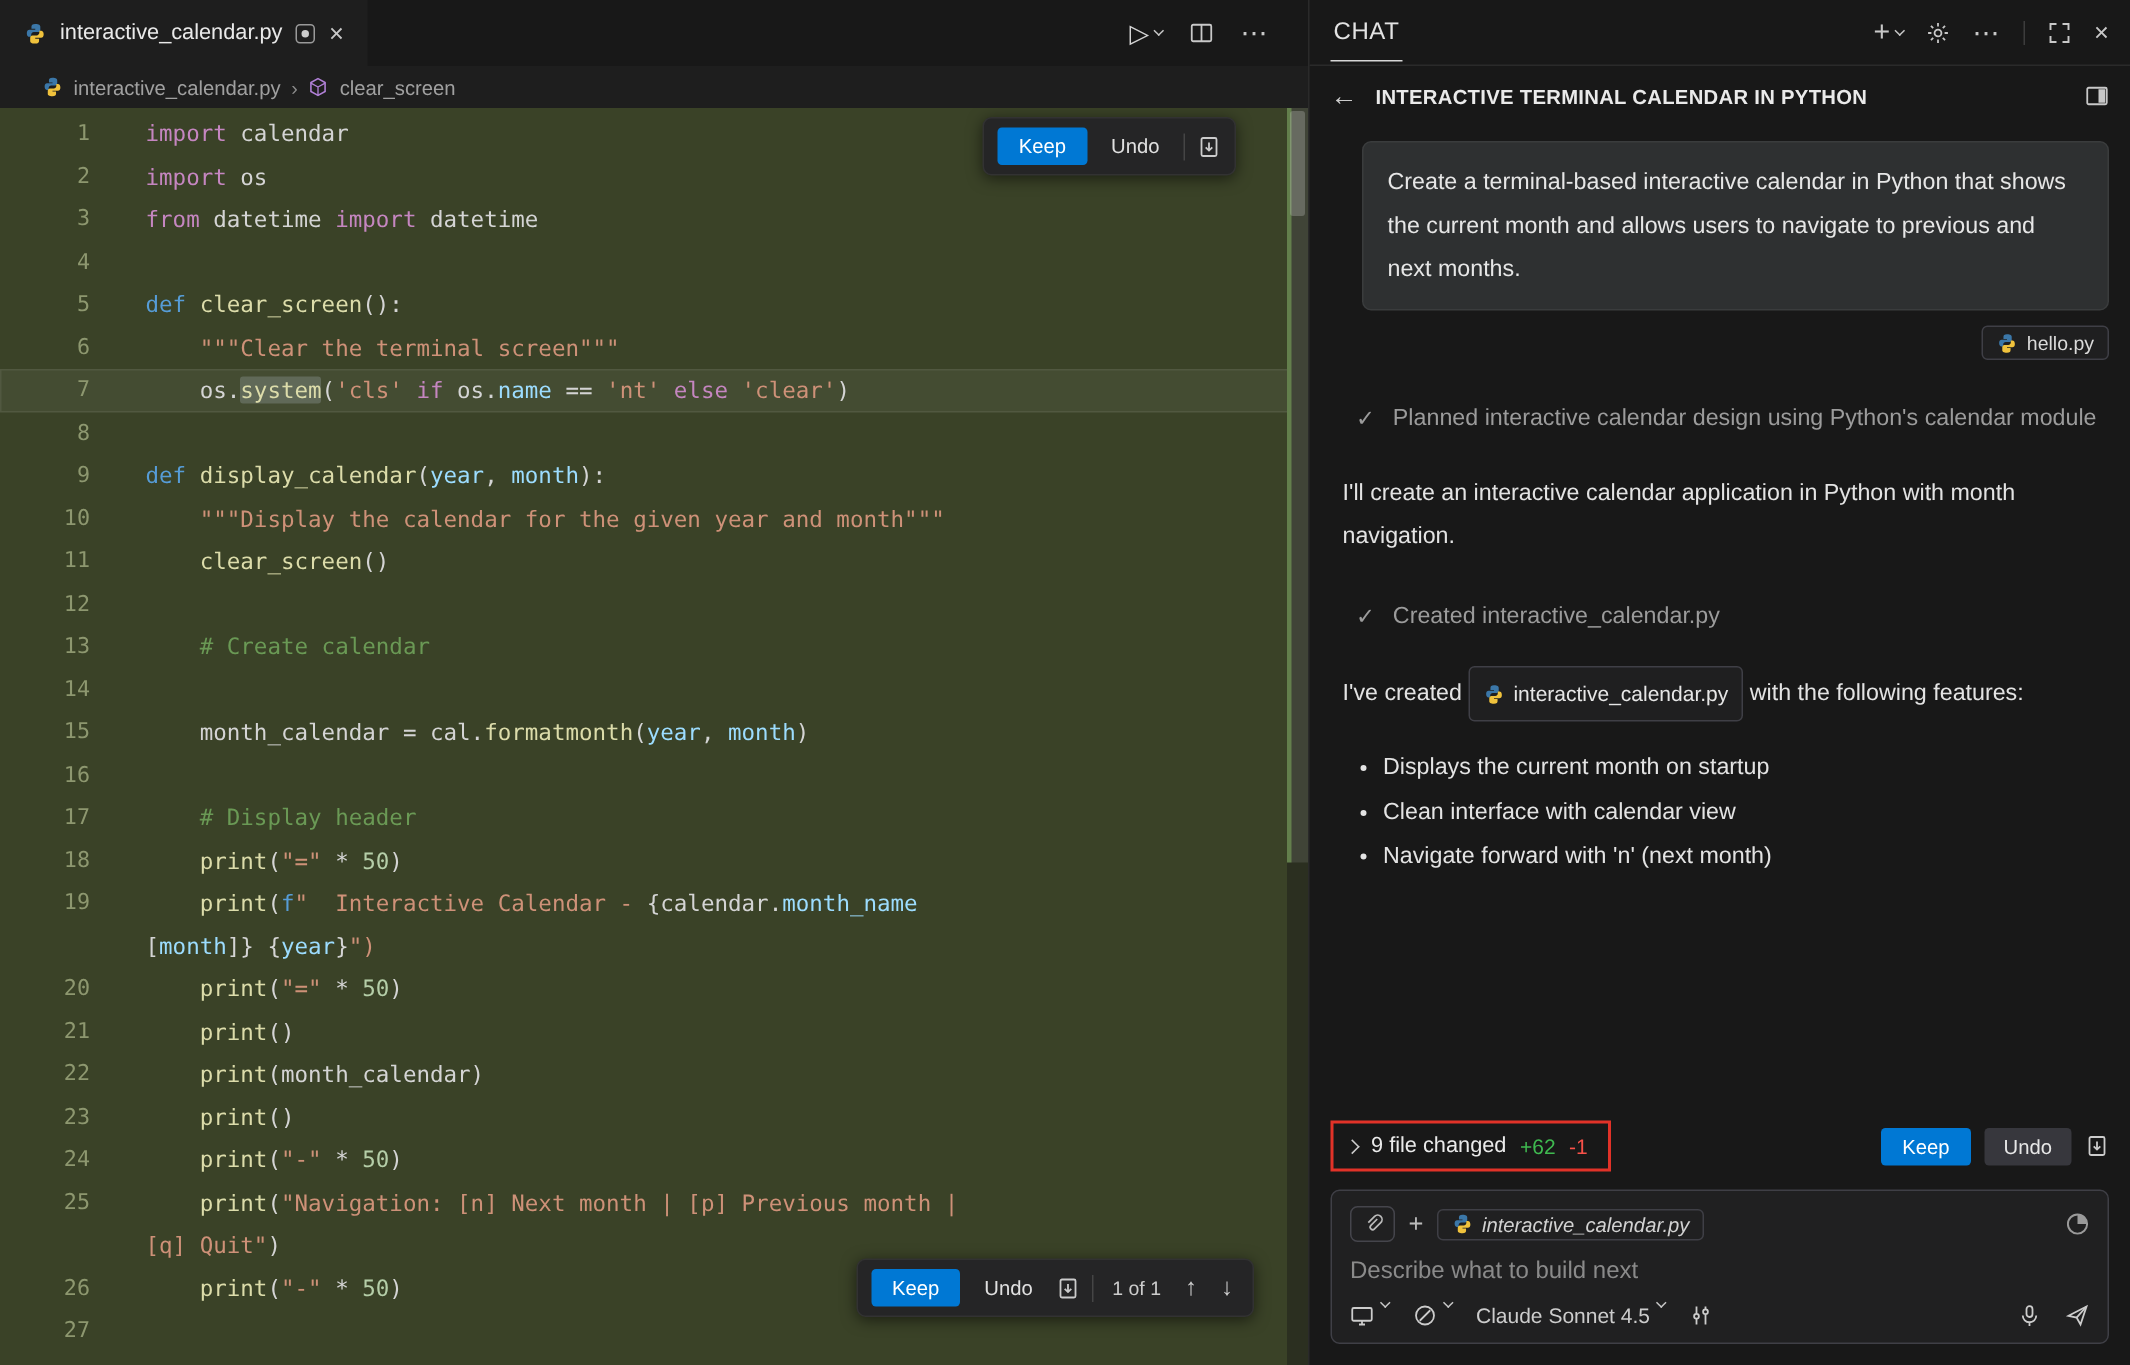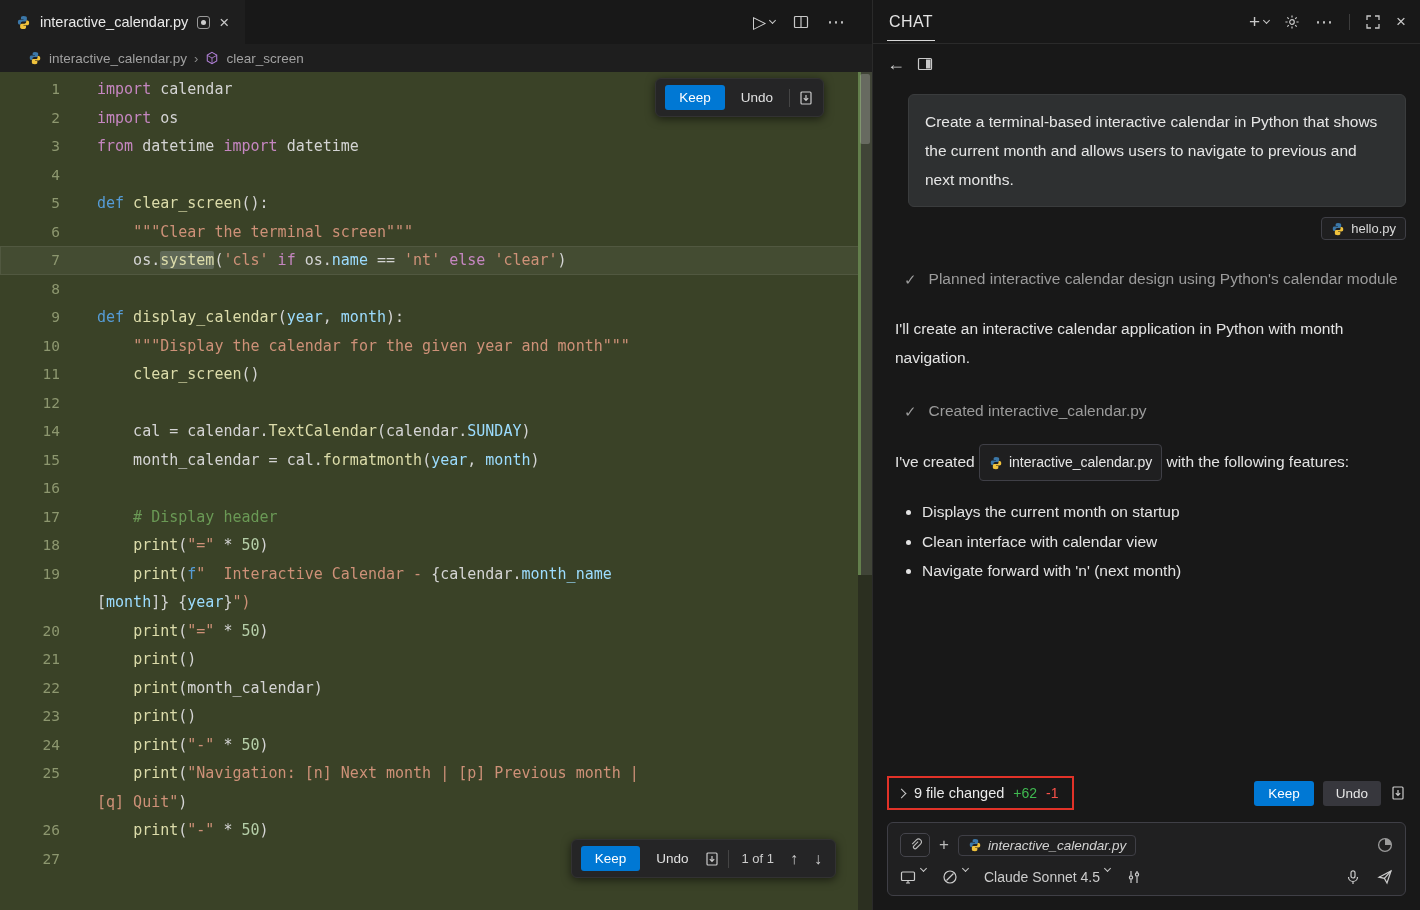--- a/index.html
+++ b/index.html
@@ -190,22 +190,25 @@
           </div>
           <div class="crow">
             <span class="ln">11</span>
             <span class="codeline"><span class="tk-tx">    </span><span class="tk-fn">clear_screen</span><span class="tk-tx">()</span></span>
           </div>
           <div class="crow">
             <span class="ln">12</span>
             <span class="codeline"></span>
           </div>
           <div class="crow">
+            <span class="ln">13</span>
+            <span class="codeline"><span class="tk-cm">    # Create calendar</span></span>
+          </div>
+          <div class="crow">
             <span class="ln">14</span>
-            <span class="codeline"><span class="tk-tx">    cal = calendar.</span><span class="tk-fn">TextCalendar</span><span class="tk-tx">(calendar.</span><span class="tk-vr">SUNDAY</span><span class="tk-tx">)</span></span>
           </div>
           <div class="crow">
             <span class="ln">15</span>
             <span class="codeline"><span class="tk-tx">    month_calendar = cal.</span><span class="tk-fn">formatmonth</span><span class="tk-tx">(</span><span class="tk-vr">year</span><span class="tk-tx">, </span><span class="tk-vr">month</span><span class="tk-tx">)</span></span>
           </div>
           <div class="crow">
             <span class="ln">16</span>
             <span class="codeline"></span>
           </div>
           <div class="crow">
@@ -310,20 +313,21 @@
         <span class="hsep"></span>
         <svg class="icon16" viewBox="0 0 16 16" fill="none" stroke="#c8c8c8" stroke-width="1.3">
           <path d="M6 2H2v4M10 2h4v4M6 14H2v-4M10 14h4v-4"></path>
         </svg>
         <span class="xclose">×</span>
       </span>
     </div>
 
     <div class="session-header">
       <span class="back-arrow">←</span>
+      <span class="session-title">INTERACTIVE TERMINAL CALENDAR IN PYTHON</span>
       <svg class="icon16" viewBox="0 0 16 16">
         <rect x="1.5" y="2.5" width="13" height="11" rx="1" fill="none" stroke="#c8c8c8" stroke-width="1.2"></rect>
         <rect x="9" y="3.5" width="4.5" height="9" fill="#c8c8c8"></rect>
       </svg>
     </div>
 
     <div class="chat-body">
       <div class="user-bubble">Create a terminal-based interactive calendar in Python that shows the current month and allows users to navigate to previous and next months.</div>
 
       <div class="attach-row">
@@ -395,20 +399,21 @@
               <use href="#py-icon"></use>
             </svg>
           <span>interactive_calendar.py</span>
         </span>
         <svg class="icon16 pie" viewBox="0 0 16 16">
           <circle cx="8" cy="8" r="6.4" fill="none" stroke="#9a9a9a" stroke-width="1.3"></circle>
           <path d="M8 8V1.6A6.4 6.4 0 0 1 14.4 8z" fill="#9a9a9a"></path>
         </svg>
       </div>
 
+      <input class="prompt-input" type="text" placeholder="Describe what to build next" style="">
 
       <div class="input-row3">
         <span class="grp">
           <svg class="icon16" viewBox="0 0 16 16" fill="none" stroke="#cccccc" stroke-width="1.2">
             <rect x="1.5" y="3" width="13" height="8.5" rx="1"></rect>
               <path d="M6 14h4M8 11.5V14"></path>
           </svg>
           <span class="chev sm"></span>
         </span>
         <span class="grp">

